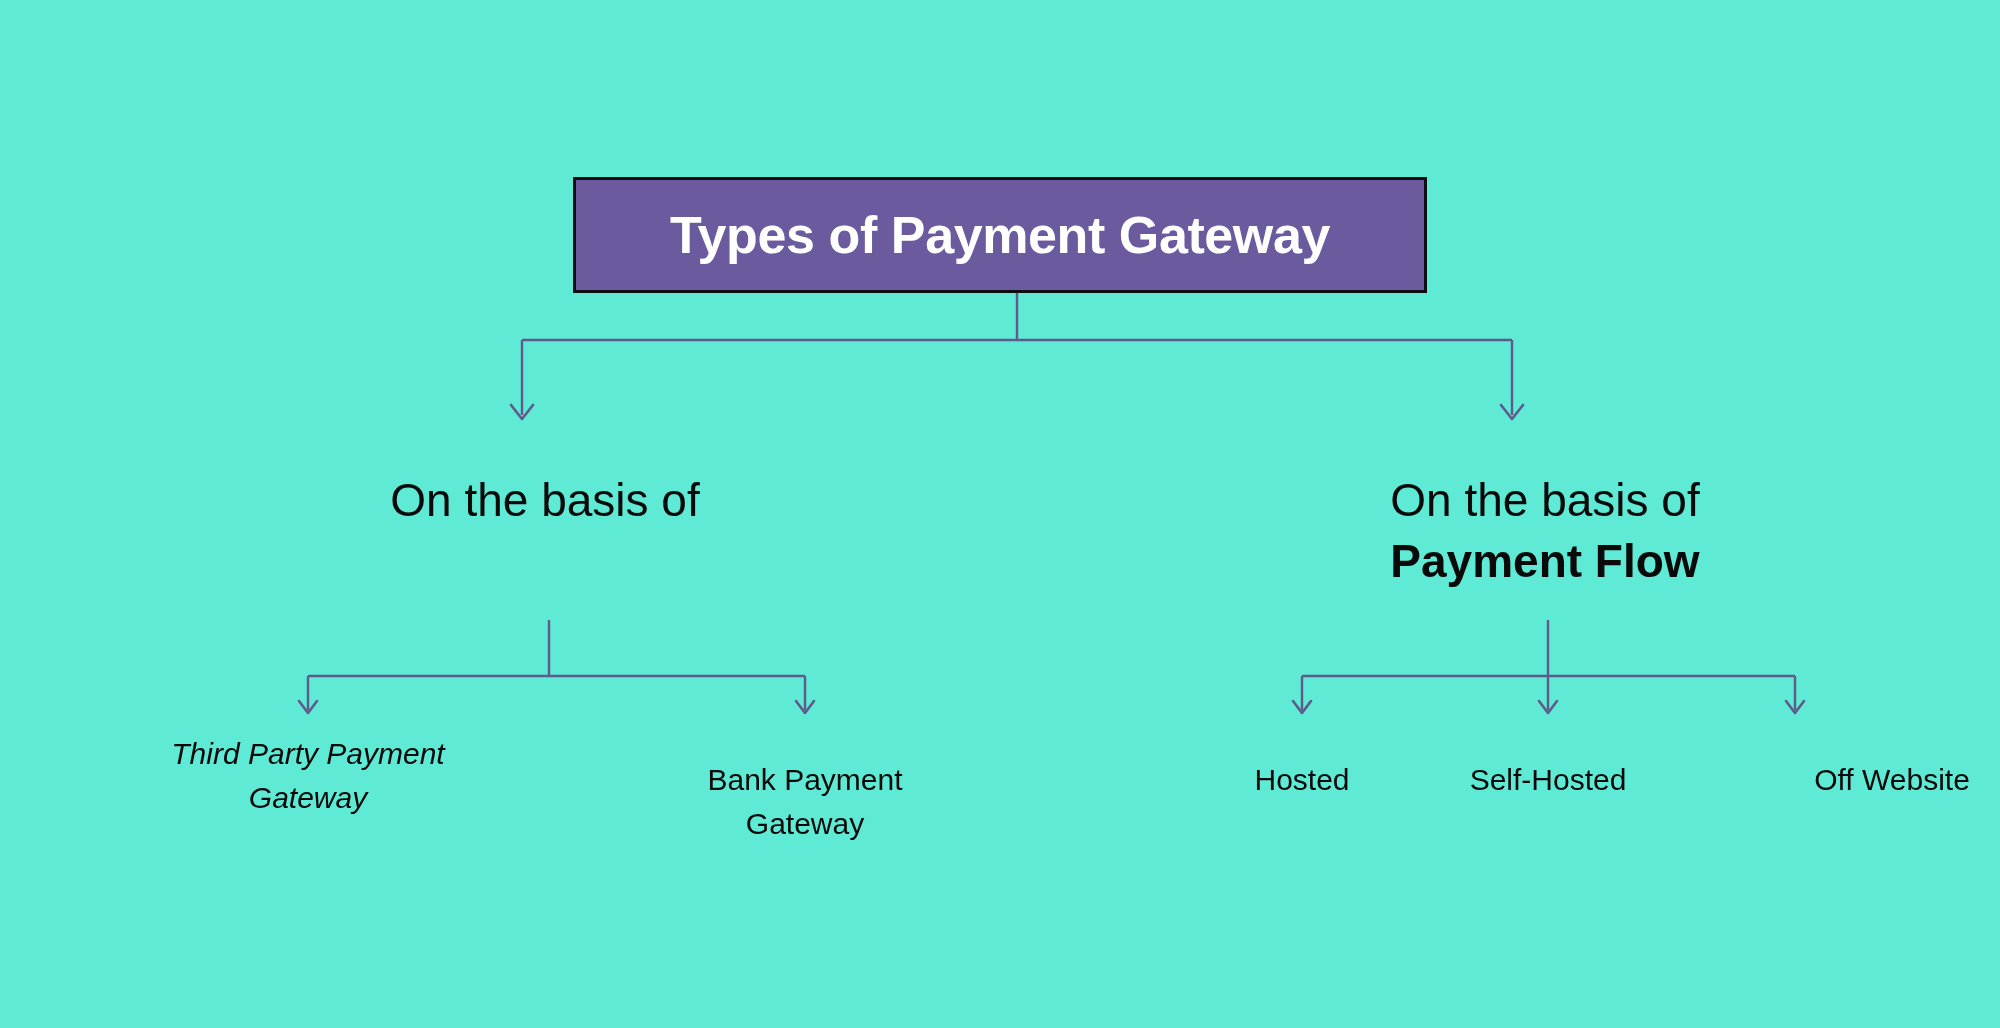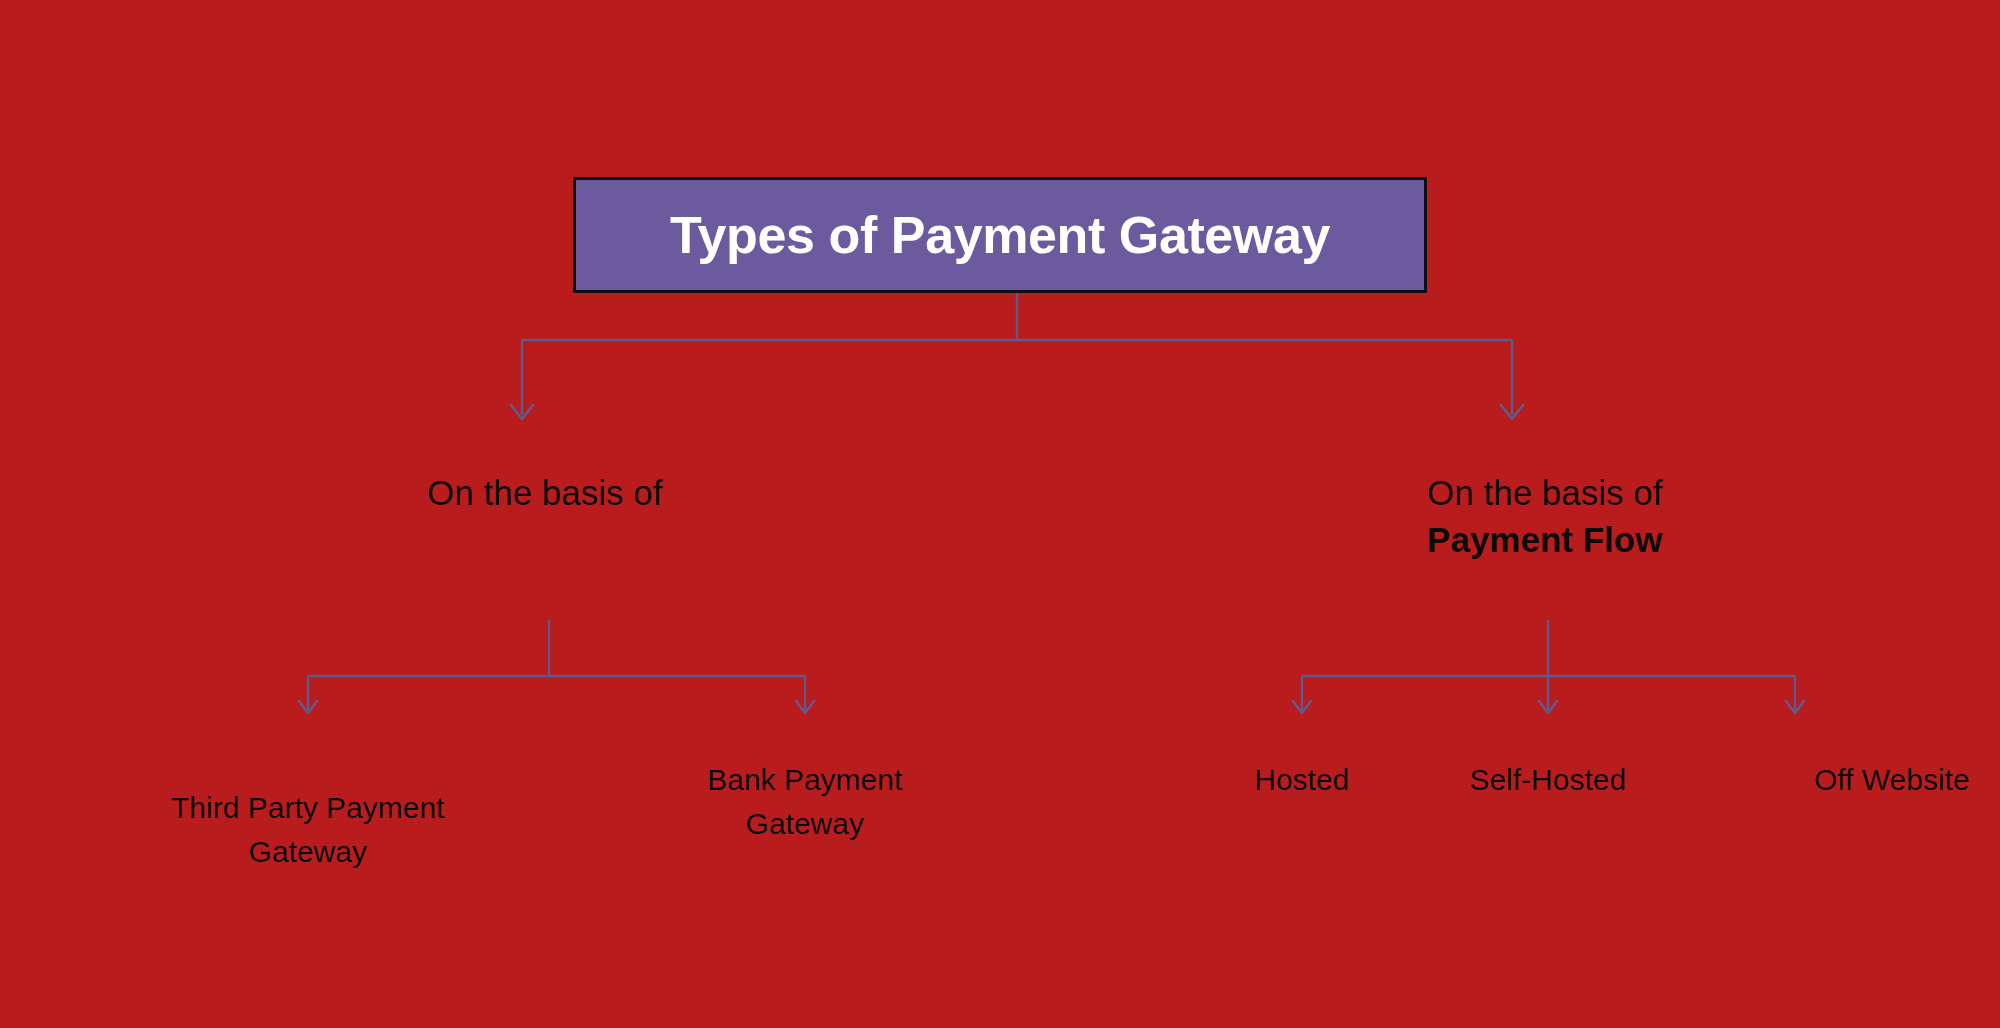--- a/index.html
+++ b/index.html
@@ -11,21 +11,21 @@
     width: 2000px;
     height: 1028px;
     background: #f7f7f9;
     font-family: "Liberation Sans", sans-serif;
     overflow: hidden;
   }
   #diagram-root {
     position: relative;
     width: 2000px;
     height: 1028px;
-    background: #b91c1c;
+    background: #5eead4;
   }
 
   
   #connectors {
     position: absolute;
     left: 0;
     top: 0;
     width: 2000px;
     height: 1028px;
     pointer-events: none;
@@ -52,21 +52,21 @@
     letter-spacing: -0.4px;
     line-height: 1;
     white-space: nowrap;
   }
 
   
   .branch-caption {
     position: absolute;
     text-align: center;
     color: #0a0a0a;
-    font-size: 35px;
+    font-size: 46px;
     line-height: 1.33;
     white-space: nowrap;
   }
   .branch-caption .cap-line-1 {
     display: block;
     font-weight: normal;
   }
   .branch-caption .cap-line-2 {
     display: block;
     font-weight: bold;
@@ -88,22 +88,23 @@
     text-align: center;
     color: #0a0a0a;
     font-size: 30px;
     line-height: 1.45;
   }
   .leaf-label .leaf-line {
     display: block;
   }
   #leaf-third-party {
     left: 58px;
-    top: 786px;
+    top: 732px;
     width: 500px;
+    font-style: italic;
   }
   #leaf-bank {
     left: 555px;
     top: 758px;
     width: 500px;
   }
   #leaf-hosted {
     left: 1152px;
     top: 758px;
     width: 300px;

